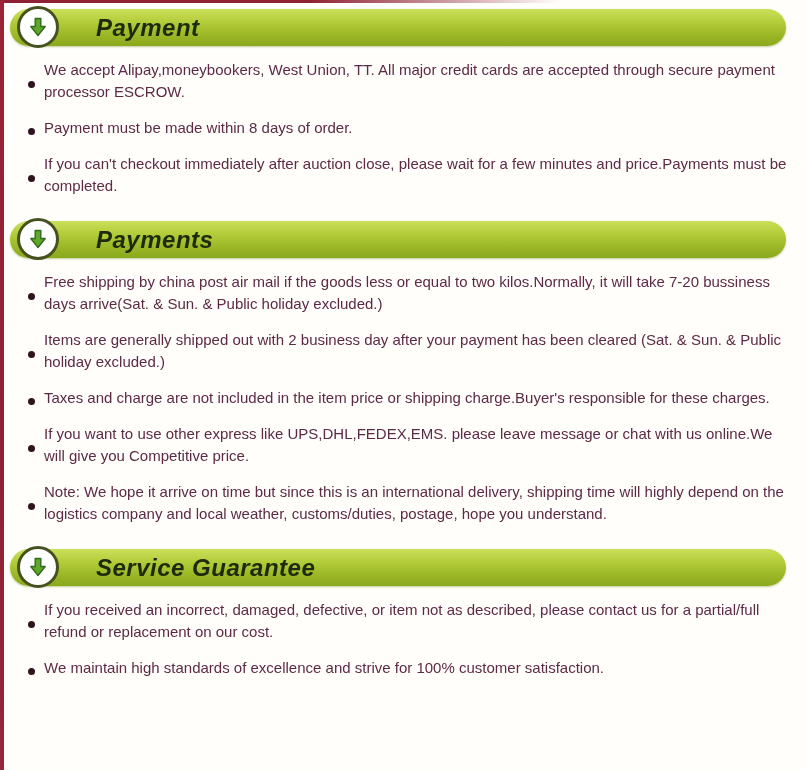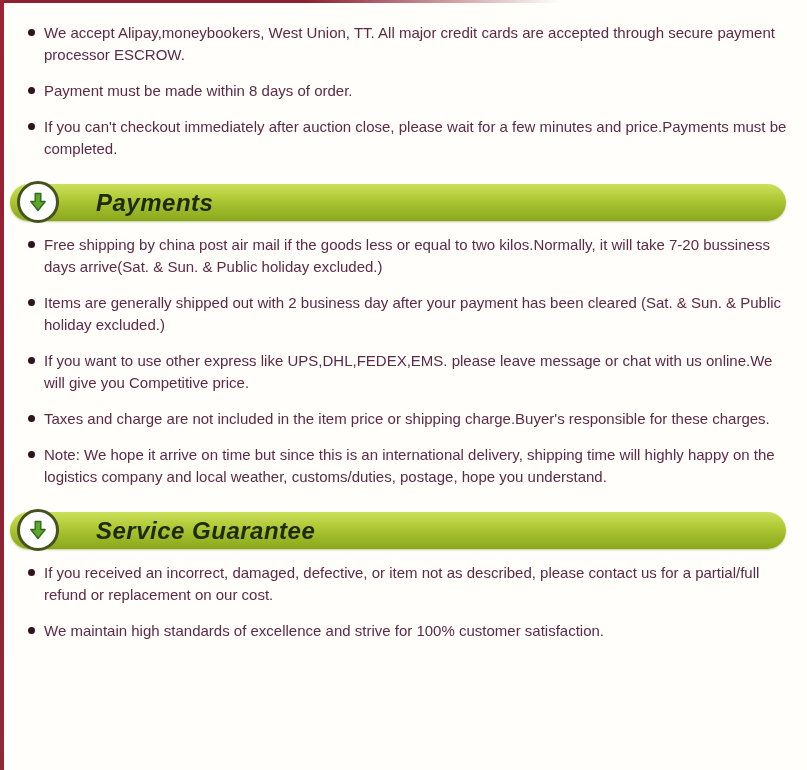--- a/index.html
+++ b/index.html
@@ -46,21 +46,21 @@
     margin:0 0 0 86px;
     font-size:24px;font-weight:bold;font-style:italic;
     color:#1d2a0c;letter-spacing:.5px;
   }
 
   ul.blist{
     list-style:none;margin:13px 0 0 0;
     padding:0 14px 0 28px;
   }
   ul.blist li{
-    display:flex;align-items:flex-start;
+    display:flex;align-items:center;
     margin-bottom:14px;
   }
   .dot{
     flex:0 0 auto;
     width:7px;height:7px;border-radius:50%;
     background:#31121f;
     margin:7px 9px 0 0;
   }
   .bt{
     font-size:15px;line-height:22px;color:#5d2a45;
@@ -69,20 +69,28 @@
 </style>
 </head>
 <body>
 
 <div class="edge-top"></div>
 <div class="edge-left"></div>
 
 <div class="content">
 
   <section>
+    <div class="hdr">
+      <span class="circle">
+        <svg viewBox="0 0 24 24" aria-hidden="true">
+          <path d="M9.2 3.5h5.6v8h4.4L12 20.5 4.8 11.5h4.4z" fill="#5fa62c" stroke="#33691c" stroke-width="1.4" stroke-linejoin="round"></path>
+        </svg>
+      </span>
+      <h2>Payment</h2>
+    </div>
     <ul class="blist">
       <li>
         <span class="dot"></span>
         <span class="bt">We accept Alipay,moneybookers, West Union, TT. All major credit cards are accepted through secure payment processor ESCROW.</span>
       </li>
       <li>
         <span class="dot"></span>
         <span class="bt">Payment must be made within 8 days of order.</span>
       </li>
       <li>
@@ -105,29 +113,29 @@
       <li>
         <span class="dot"></span>
         <span class="bt">Free shipping by china post air mail  if the goods less or equal to two kilos.Normally, it will take 7-20 bussiness days arrive(Sat. &amp; Sun. &amp; Public holiday excluded.)</span>
       </li>
       <li>
         <span class="dot"></span>
         <span class="bt">Items are generally shipped out with 2 business day after your payment has been cleared (Sat. &amp; Sun. &amp; Public holiday excluded.)</span>
       </li>
       <li>
         <span class="dot"></span>
+        <span class="bt">Taxes and charge are not included in the item price or shipping charge.Buyer's responsible for these charges.</span>
+      </li>
+      <li>
+        <span class="dot"></span>
         <span class="bt">If you want to use other express like UPS,DHL,FEDEX,EMS. please leave message or chat with us online.We will give you Competitive price.</span>
       </li>
       <li>
         <span class="dot"></span>
-        <span class="bt">Taxes and charge are not included in the item price or shipping charge.Buyer's responsible for these charges.</span>
-      </li>
-      <li>
-        <span class="dot"></span>
-        <span class="bt">Note: We hope it arrive on time but since this is an international delivery, shipping time will highly happy on the logistics company and local weather, customs/duties, postage, hope  you understand.</span>
+        <span class="bt">Note: We hope it arrive on time but since this is an international delivery, shipping time will highly depend on the logistics company and local weather, customs/duties, postage, hope  you understand.</span>
       </li>
     </ul>
   </section>
 
   <section>
     <div class="hdr">
       <span class="circle">
         <svg viewBox="0 0 24 24" aria-hidden="true">
           <path d="M9.2 3.5h5.6v8h4.4L12 20.5 4.8 11.5h4.4z" fill="#5fa62c" stroke="#33691c" stroke-width="1.4" stroke-linejoin="round"></path>
         </svg>

